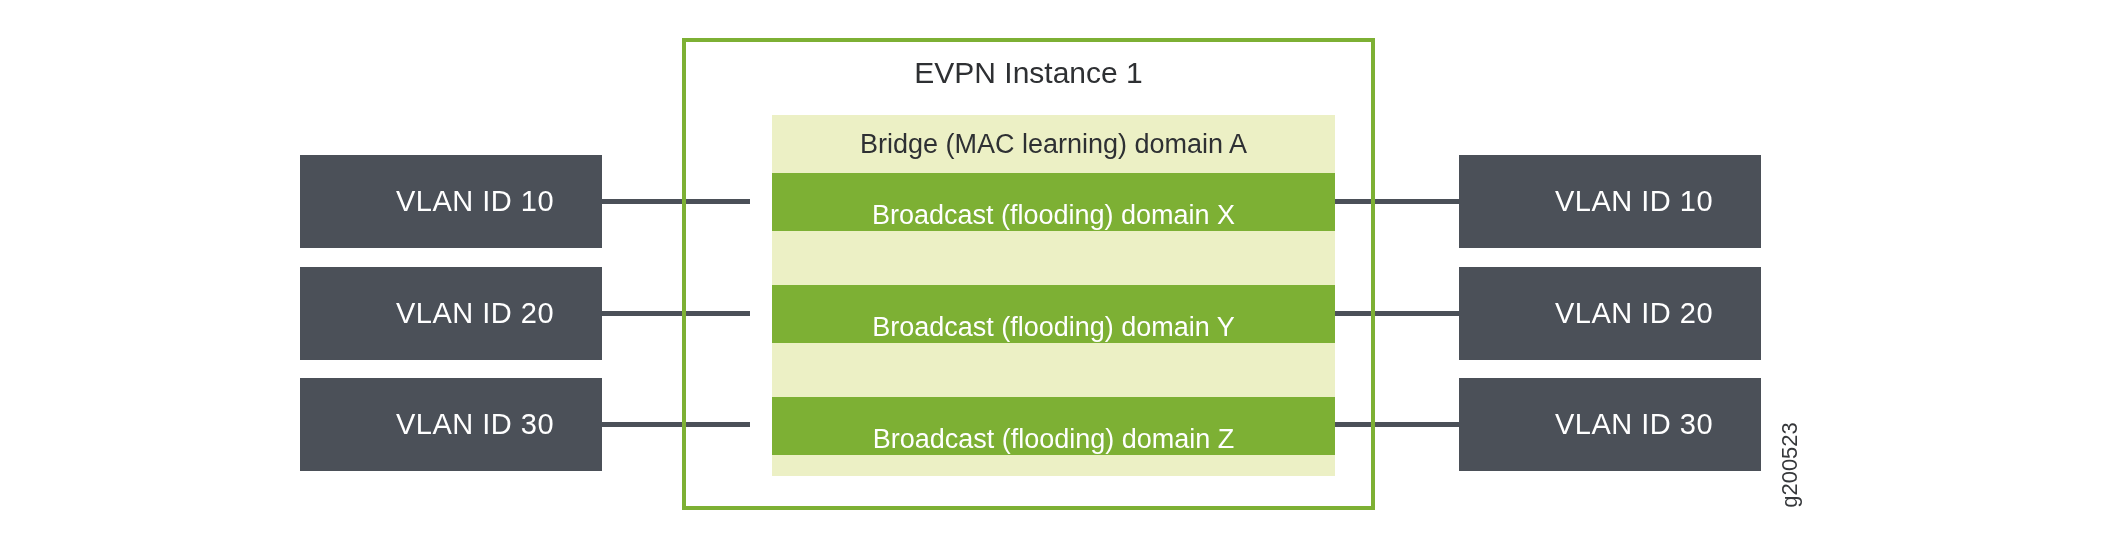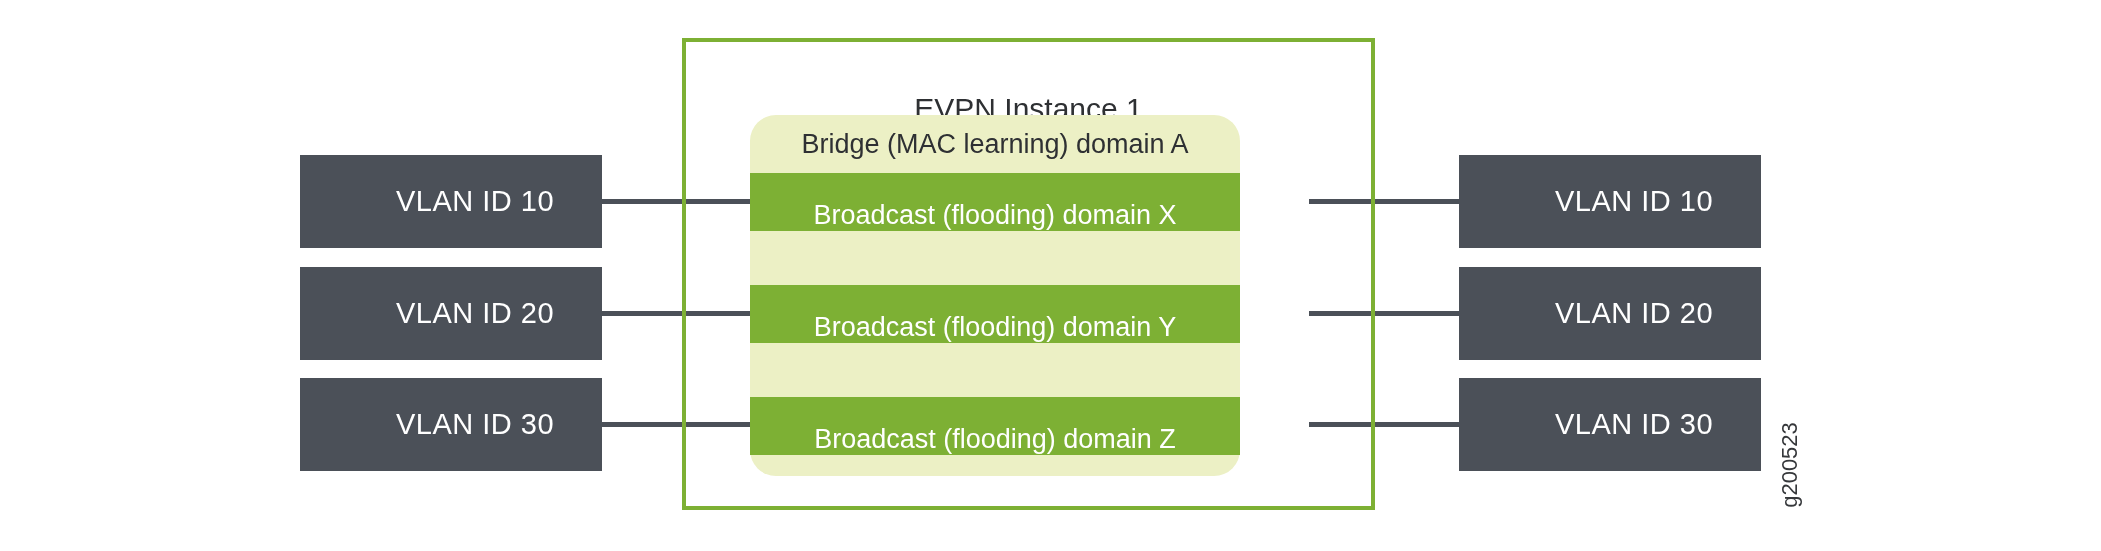--- a/index.html
+++ b/index.html
@@ -53,29 +53,27 @@
     z-index: 2;
   }
   .evpn-title {
     position: absolute;
     left: 682px; top: 56px;
     width: 693px;
     text-align: center;
     font-size: 30px;
     color: var(--c-text-dark);
     z-index: 3;
-    margin-top: 36px;
   }
   .bridge-domain {
     position: absolute;
-    left: 750px; top: 115px;
-    width: 490px; height: 361px;
+    left: 772px; top: 115px;
+    width: 563px; height: 361px;
     background: var(--c-lightgreen);
     z-index: 3;
-    border-radius: 26px;
   }
   .bridge-label {
     position: absolute;
     left: 0; top: 0;
     width: 100%; height: 58px;
     display: flex;
     align-items: center;
     justify-content: center;
     font-size: 27px;
     color: var(--c-text-dark);

